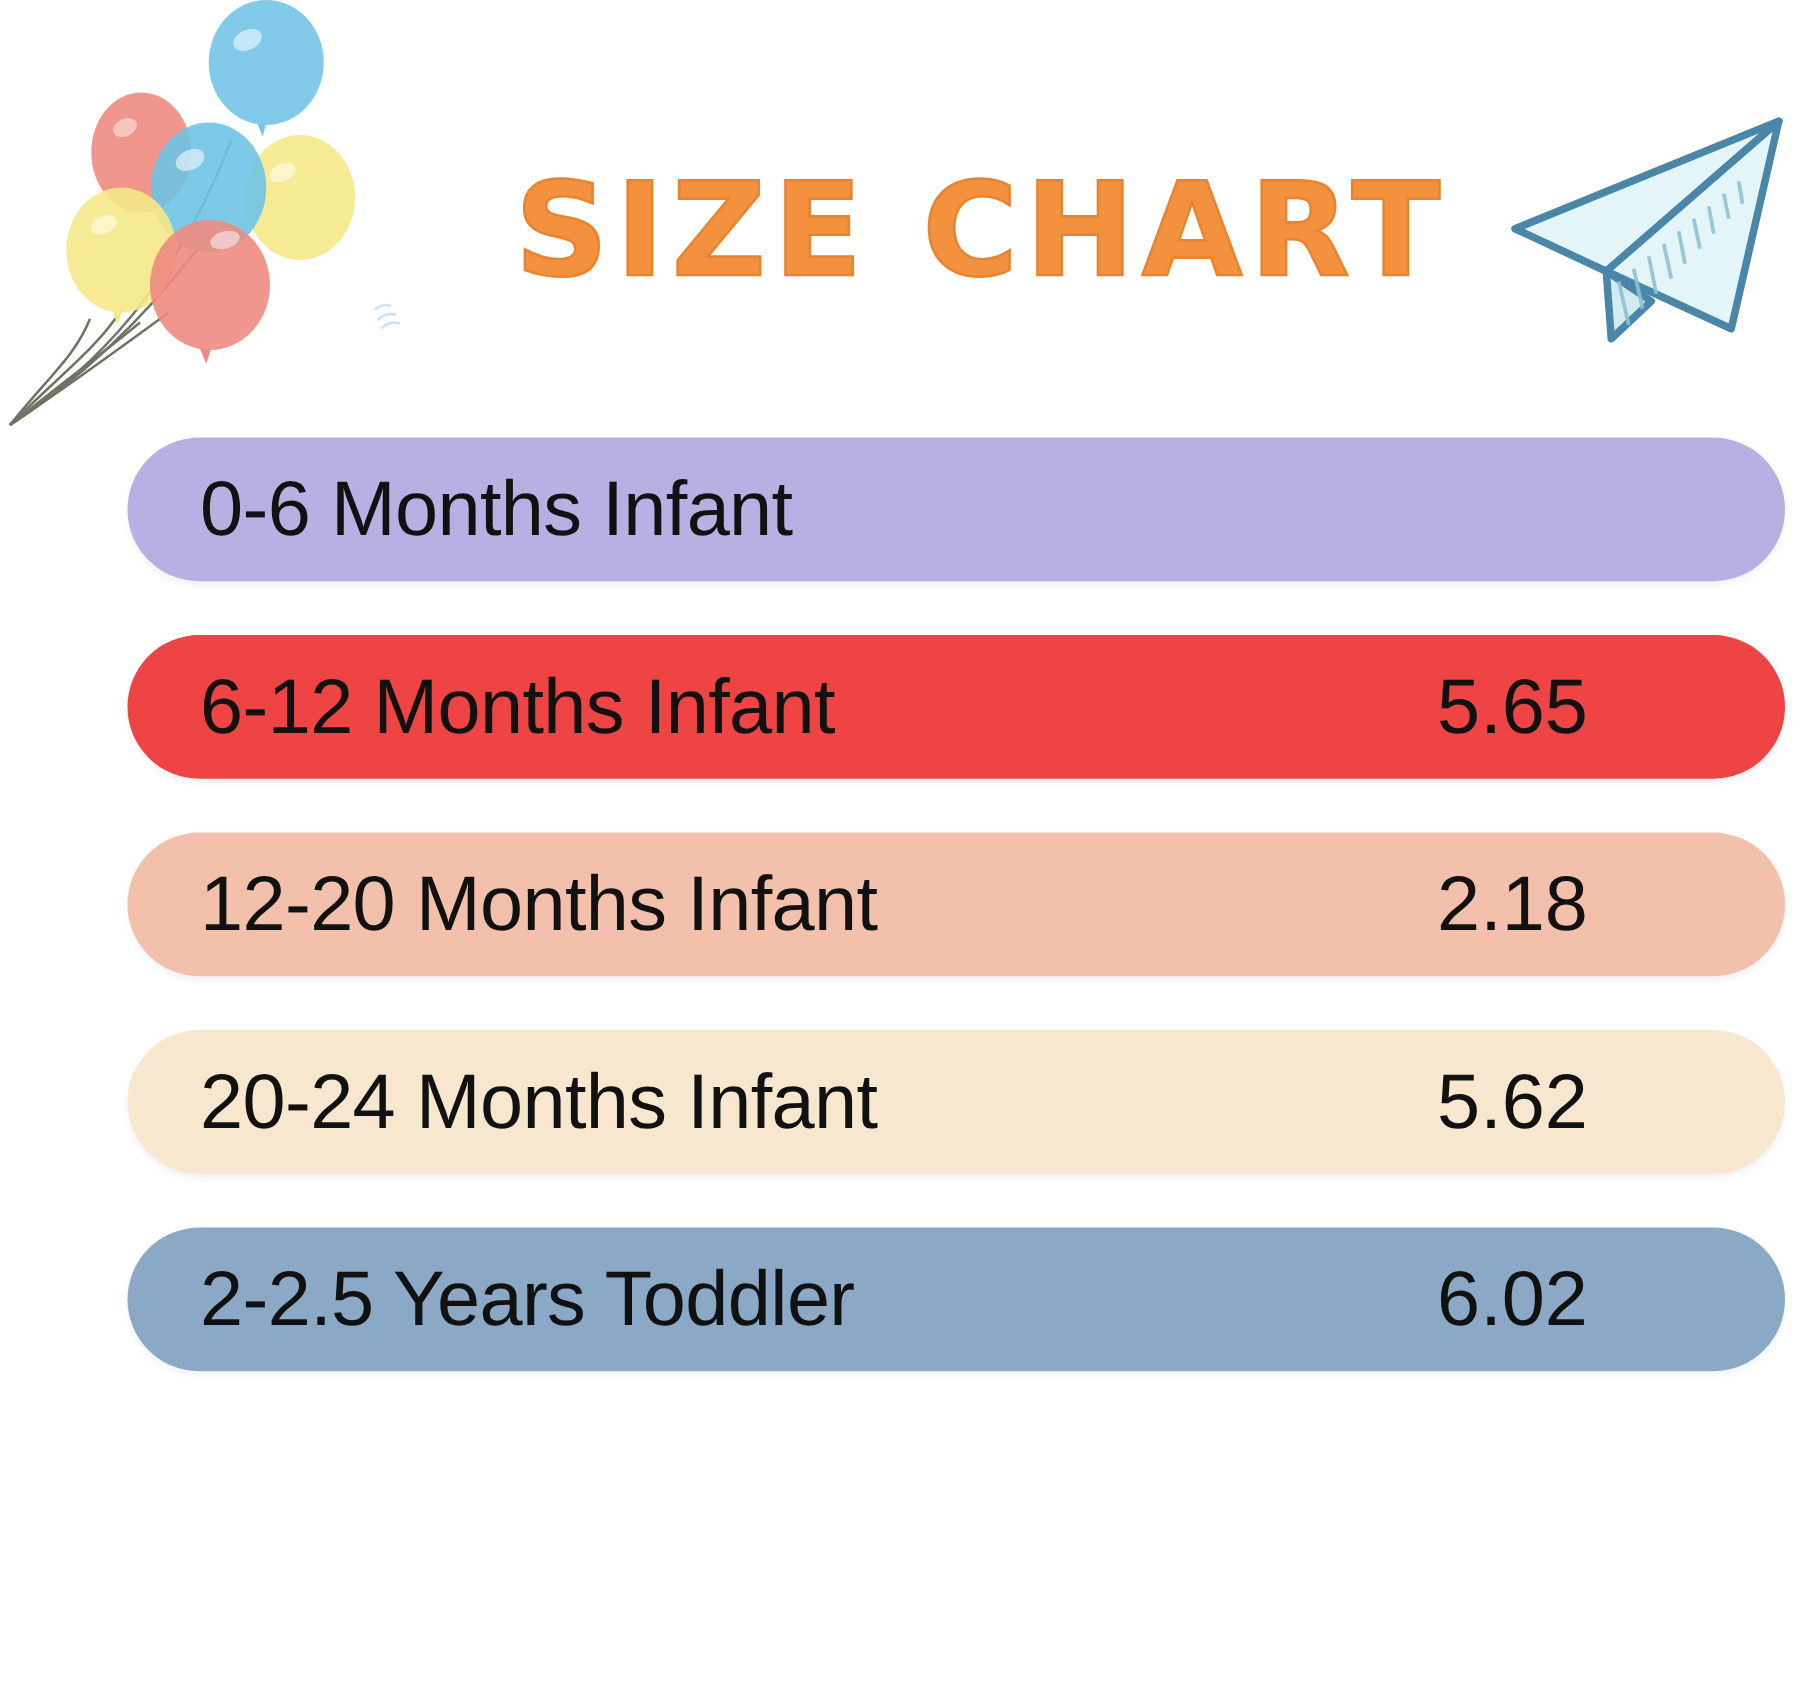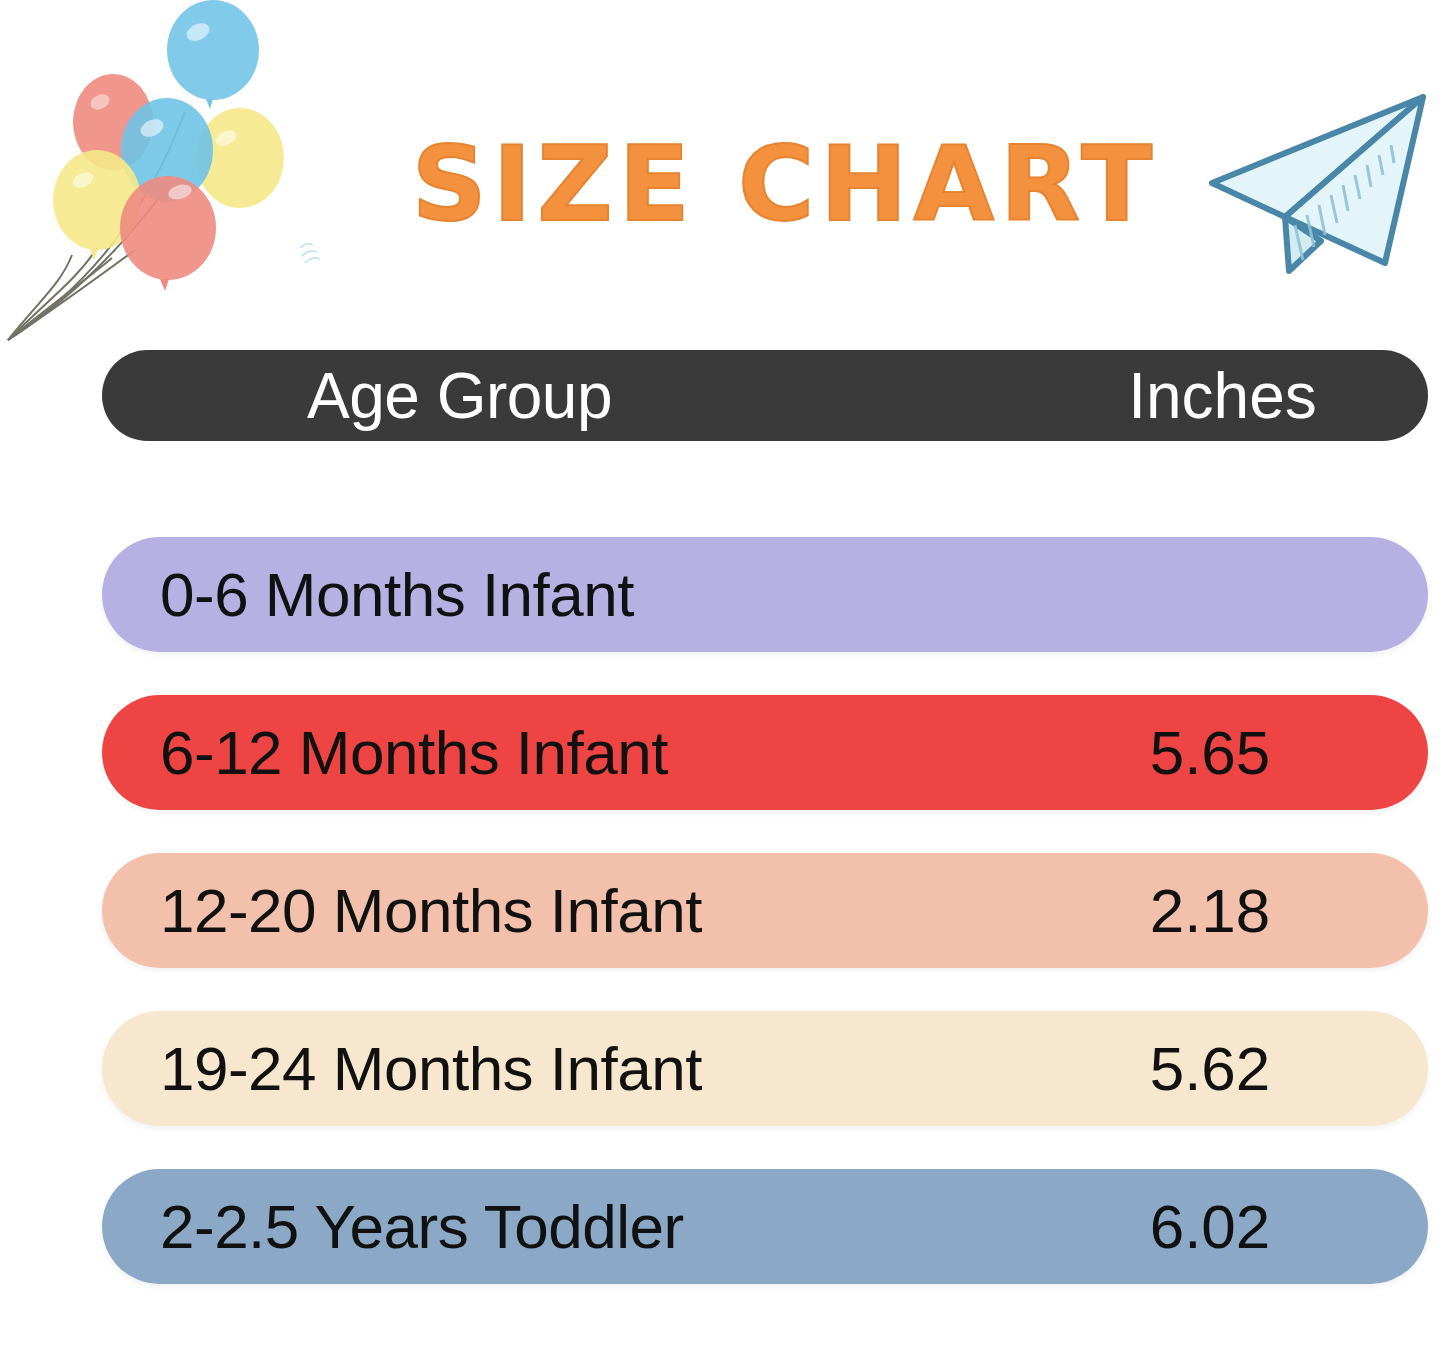--- a/index.html
+++ b/index.html
@@ -178,41 +178,37 @@
       <line x1="170" y1="100" x2="175" y2="124"></line>
       <line x1="182" y1="90" x2="186" y2="112"></line>
       <line x1="194" y1="80" x2="198" y2="100"></line>
       <line x1="206" y1="70" x2="209" y2="88"></line>
     </g>
   </svg>
 </div>
 
 <div class="chart-table">
 
-  <div class="row header-row" style="background: rgb(58, 58, 58);">
-    <div class="cell-age">Age Group</div>
-    <div class="cell-inches">Inches</div>
-  </div>
 
   <div class="row data-row" style="background: rgb(183, 177, 227);">
     <div class="cell-age">0-6 Months Infant</div>
   </div>
 
   <div class="row data-row" style="background: #ef4444;">
     <div class="cell-age">6-12 Months Infant</div>
     <div class="cell-inches">5.65</div>
   </div>
 
   <div class="row data-row" style="background: rgb(243, 192, 172);">
     <div class="cell-age">12-20 Months Infant</div>
     <div class="cell-inches">2.18</div>
   </div>
 
   <div class="row data-row" style="background: rgb(246, 231, 206);">
-    <div class="cell-age">19-24 Months Infant</div>
+    <div class="cell-age">20-24 Months Infant</div>
     <div class="cell-inches">5.62</div>
   </div>
 
   <div class="row data-row" style="background: rgb(139, 169, 198);">
     <div class="cell-age">2-2.5 Years Toddler</div>
     <div class="cell-inches">6.02</div>
   </div>
 
 </div>
 

